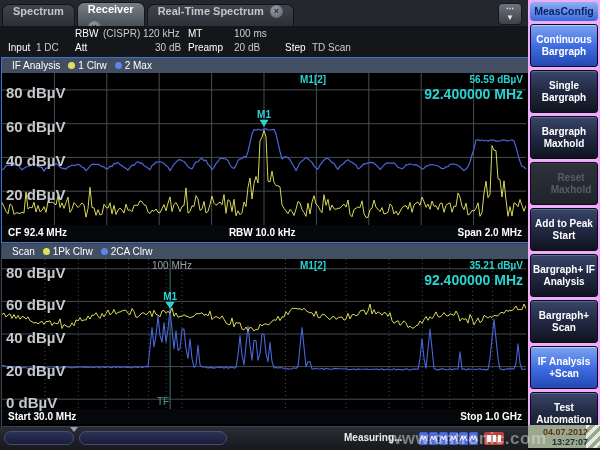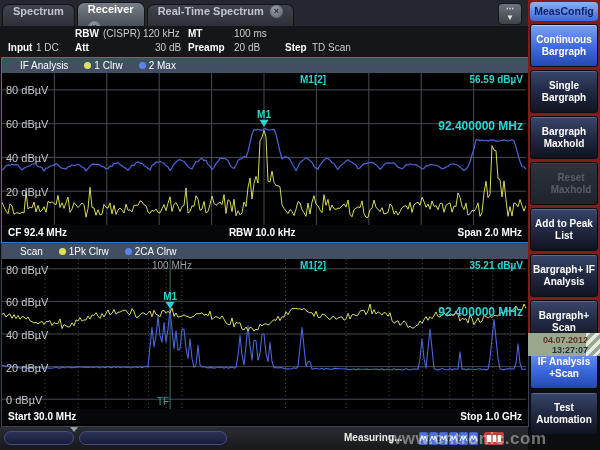--- a/index.html
+++ b/index.html
@@ -14,47 +14,47 @@
   .tab.active{background:linear-gradient(#787e86,#4a5057);color:#fff;height:23px;flex-direction:column;}
   .tab-close{width:13px;height:13px;border-radius:50%;background:radial-gradient(circle at 40% 35%,#9aa0a8,#565c64);
              color:#22262c;font-size:9px;line-height:13px;text-align:center;font-weight:bold;}
   .tab-overflow{position:absolute;right:6px;top:3px;width:22px;height:20px;border-radius:4px;
                 background:linear-gradient(#6d737b,#3e434a);border:1px solid #15171a;color:#e6e8ea;
                 font-size:8px;line-height:9px;text-align:center;font-weight:bold;}
   
   .settings{position:absolute;left:0;top:26px;width:528px;height:31px;background:#141619;
             font-size:10px;color:#cfd2d6;}
   .settings span{position:absolute;white-space:nowrap;}
-  .s-lab{font-weight:bold;color:#fff;}
+  .s-lab{font-weight:normal;color:#fff;}
   .s-val{color:#c9ccd0;}
   
   .win{position:absolute;left:1px;width:526px;background:#000;}
   .win-upper{top:57px;height:184px;border:1px solid #3a72d4;}
   .win-lower{top:243px;height:182px;border:1px solid #3a4150;}
-  .win-header{height:15px;background:#424e62;display:flex;align-items:center;gap:16px;
-              padding-left:18px;font-size:10px;color:#fff;}
+  .win-header{height:15px;background:#424e62;display:flex;align-items:center;gap:8px;
+              padding-left:10px;font-size:10px;color:#fff;}
   .win-title{font-weight:normal;}
   .legend-item{display:flex;align-items:center;gap:3px;}
   .dot{width:7px;height:7px;border-radius:50%;}
   .dot-yellow{background:#e0e060;}
   .dot-blue{background:#5c84ee;}
   .chart{position:relative;background:#000;}
   .chart-if{height:152px;}
   .chart-scan{height:150px;}
   .chart svg{position:absolute;left:0;top:0;}
-  .ytick{position:absolute;left:4px;font-size:11px;color:#c4c8cc;white-space:nowrap;}
+  .ytick{position:absolute;left:4px;font-size:15px;color:#c4c8cc;white-space:nowrap;font-weight:bold;}
   .marker-name{position:absolute;left:298px;top:1px;font-size:10px;font-weight:bold;color:#2ad4d4;}
   .marker-level{position:absolute;right:5px;top:1px;font-size:10px;font-weight:bold;color:#2ad4d4;}
-  .marker-freq{position:absolute;right:5px;top:13px;font-size:12px;font-weight:bold;color:#2ad4d4;margin-top:33px;}
+  .marker-freq{position:absolute;right:5px;top:13px;font-size:14px;font-weight:bold;color:#2ad4d4;}
   .freq-grid-label{position:absolute;left:150px;top:1px;font-size:10px;color:#9aa0a8;}
   .tf-label{position:absolute;left:155px;bottom:2px;font-size:10px;color:#4a9a9a;}
   .win-footer{height:15px;background:#05070a;display:flex;justify-content:space-between;
               padding:0 6px;font-size:10px;font-weight:bold;color:#fff;line-height:15px;}
   
-  .sidebar{position:absolute;right:0;top:0;width:72px;height:356px;background:#7f1d1d;}
+  .sidebar{position:absolute;right:0;top:0;width:72px;height:448px;background:#f0abfc;}
   .sb-header{margin:2px 2px 3px;height:19px;border-radius:4px;text-align:center;line-height:19px;
              background:linear-gradient(#8fb0f0,#3a68d8);color:#0a1f66;font-weight:bold;font-size:10.5px;}
   .sb-btn{margin:0 2px 3px;height:41px;border-radius:3px;display:flex;align-items:center;
           justify-content:center;text-align:center;padding:0 2px;line-height:12px;
           background:linear-gradient(#39466a 0%,#232b46 45%,#10141f 100%);
           border:1px solid #0a0c12;box-shadow:inset 0 1px 0 #5a6a90;
           color:#fff;font-weight:bold;font-size:10px;cursor:pointer;}
   .sb-btn.active{background:linear-gradient(#7ba2f2 0%,#3d6ae0 55%,#2448b0 100%);
                  box-shadow:inset 0 1px 0 #b9ccf8;}
   .sb-btn.disabled{color:#585e68;background:linear-gradient(#2e333c,#1f232a);
@@ -251,21 +251,21 @@
   </div>
 
   <div class="watermark">www.cntronic.com</div>
 
   <div class="sidebar">
     <div class="sb-header">MeasConfig</div>
     <div class="sb-btn active">Continuous Bargraph</div>
     <div class="sb-btn">Single Bargraph</div>
     <div class="sb-btn">Bargraph Maxhold</div>
     <div class="sb-btn disabled">Reset Maxhold</div>
-    <div class="sb-btn">Add to Peak List</div>
+    <div class="sb-btn">Add to Peak Start</div>
     <div class="sb-btn">Bargraph+ IF Analysis</div>
     <div class="sb-btn">Bargraph+ Scan</div>
     <div class="sb-btn active">IF Analysis +Scan</div>
     <div class="sb-btn">Test Automation</div>
     <div class="sb-date">
       <div class="d">04.07.2012</div>
       <div>13:27:07</div>
     </div>
   </div>
 

